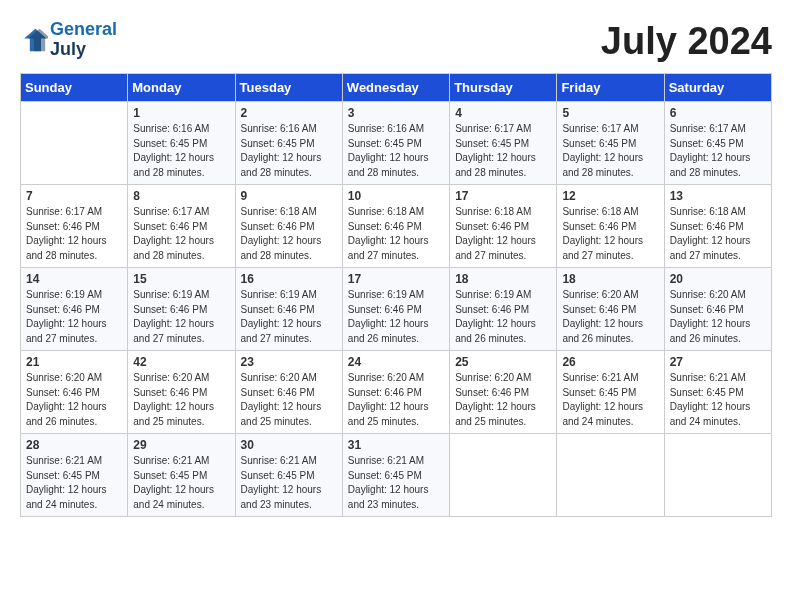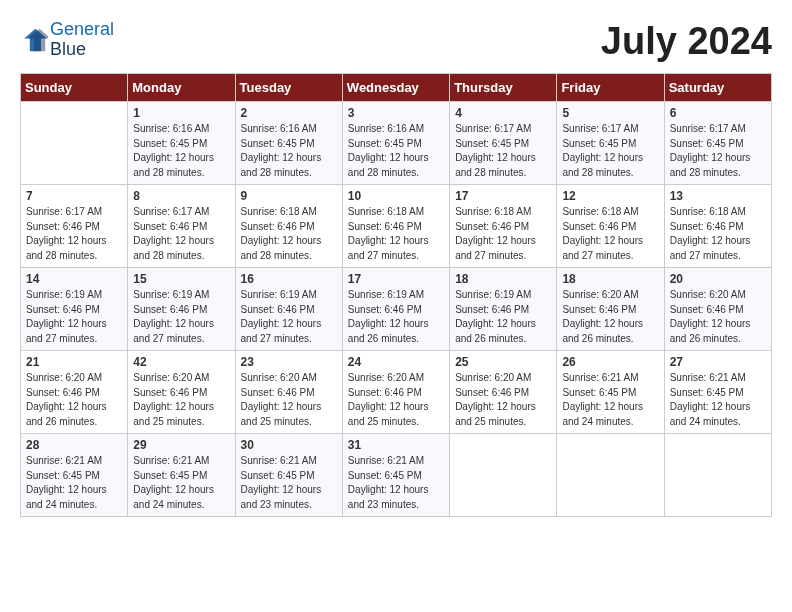--- a/index.html
+++ b/index.html
@@ -15,21 +15,21 @@
       justify-content: space-between;
       align-items: flex-start;
       margin-bottom: 10px;
     }
     .logo {
       display: flex;
       align-items: center;
     }
     .logo-text {
       font-size: 18px;
-      font-weight: normal;
+      font-weight: bold;
       color: #1a3a5c;
       line-height: 1.1;
     }
     .logo-text span {
       color: #1a6aad;
     }
     .logo-icon {
       width: 28px;
       height: 28px;
       margin-right: 2px;
@@ -44,21 +44,21 @@
     }
     .location {
       font-size: 16px;
       color: #444;
     }
     table {
       width: 100%;
       border-collapse: collapse;
     }
     thead tr th {
-      background-color: #7f1d1d;
+      background-color: #1d4ed8;
       color: #fff;
       padding: 6px 4px;
       font-size: 13px;
       text-align: left;
       border: 1px solid #ccc;
     }
     tbody tr td {
       vertical-align: top;
       border: 1px solid #ccc;
       padding: 4px 5px;
@@ -92,21 +92,21 @@
 <body>
 
 <div class="header">
   <div class="logo">
     <svg class="logo-icon" viewBox="0 0 40 40">
       <polygon points="22,4 38,18 30,18 30,36 14,36 14,18 6,18" fill="#2a6aad"></polygon>
       <polygon points="28,4 44,18 36,18 36,36 20,36 20,18 12,18" fill="#1a3a5c" opacity="0.5"></polygon>
     </svg>
     <div>
       <div class="logo-text">
-        <span>General</span><br><span style="color:#1a3a5c">Blue</span>
+        <span>General</span><br><span style="color:#1a3a5c">July</span>
       </div>
     </div>
   </div>
   <div class="title-area">
     <div class="month-title">July 2024</div>
   </div>
 </div>
 
 <table>
   <thead>

